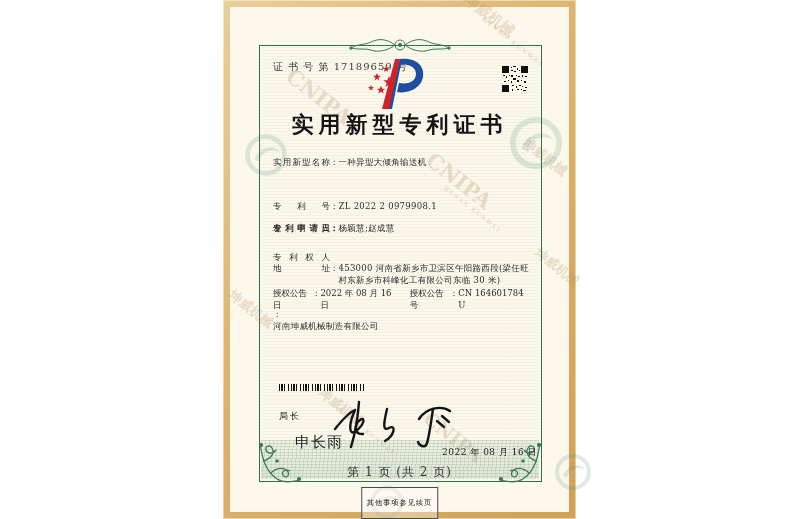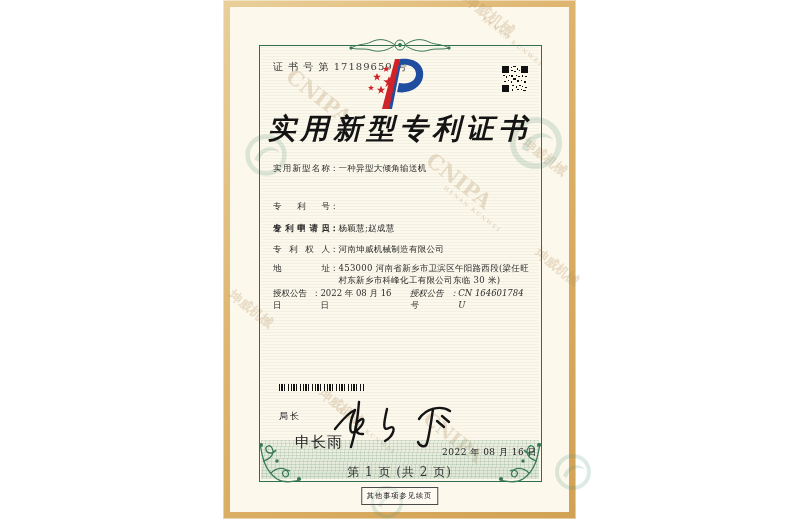--- a/index.html
+++ b/index.html
@@ -13,40 +13,40 @@
          border:1.5px solid #2f6e52;}
   .frame-lines{position:absolute;left:38px;top:47px;width:278px;height:432px;
          background:repeating-linear-gradient(180deg,rgba(63,118,88,.06) 0 1px,transparent 1px 3px);}
   .band{position:absolute;left:38px;top:440px;width:278px;height:39px;
         background:
           repeating-linear-gradient(95deg,rgba(70,130,95,.14) 0 1px,transparent 1px 4px),
           repeating-linear-gradient(180deg,rgba(70,130,95,.12) 0 1px,transparent 1px 3px),
           linear-gradient(180deg,rgba(120,170,140,.10),rgba(120,170,140,.22));}
   .cert-no{position:absolute;left:50px;top:60px;font-size:10px;letter-spacing:1px;color:#3d3d3d;}
   .title{position:absolute;left:0;top:110px;width:100%;text-align:center;
-         font-size:28px;font-weight:bold;color:#141414;letter-spacing:5px;font-style:italic;}
+         font-size:22px;font-weight:bold;color:#141414;letter-spacing:5px;}
   .logo{position:absolute;left:142px;top:57px;width:62px;height:56px;}
   .qr{position:absolute;left:279px;top:66px;width:26px;height:26px;}
   .rows{position:absolute;left:50px;top:0;width:256px;}
   .row{position:absolute;display:flex;font-size:8.5px;color:#2b2b2b;line-height:12px;width:256px;}
   .lbl{display:inline-block;width:57px;text-align:justify;text-align-last:justify;flex:0 0 57px;}
   .val{flex:1;letter-spacing:.3px;}
   .grant-pair{display:flex;}
   .paras{position:absolute;left:50px;top:300px;width:258px;font-size:7.2px;
          line-height:10.3px;color:#333;text-align:justify;}
   .paras p{margin:0 0 2px 0;text-indent:2em;}
   .barcode{position:absolute;left:56px;top:384px;width:86px;height:7px;
            background:repeating-linear-gradient(90deg,#111 0 1px,#fdf8ec 1px 2px,#111 2px 4px,#fdf8ec 4px 5px,#111 5px 6px,#fdf8ec 6px 9px,#111 9px 10px,#fdf8ec 10px 12px);}
   .signer-title{position:absolute;left:56px;top:410px;font-size:9px;color:#222;letter-spacing:2px;}
   .signer-name{position:absolute;left:72px;top:433px;font-size:15px;color:#222;letter-spacing:1px;}
   .signature{position:absolute;left:100px;top:397px;width:160px;height:55px;}
   .issue-date{position:absolute;left:219px;top:446px;font-size:9px;color:#222;letter-spacing:.5px;}
   .page-no{position:absolute;left:0;top:464px;width:100%;text-align:center;font-size:12px;color:#333;letter-spacing:1px;}
   .footer-note{position:absolute;left:50%;top:487px;transform:translateX(-50%);
-               font-size:7.2px;color:#222;border:.8px solid #4a4a4a;padding:3px 5px;letter-spacing:1px;background:rgba(255,255,255,.35);}
+               font-size:7.2px;color:#222;border:.8px solid #4a4a4a;padding:10px 5px;letter-spacing:1px;background:rgba(255,255,255,.35);}
   .wm{position:absolute;transform:rotate(38deg);color:rgba(172,138,88,.26);font-weight:bold;white-space:nowrap;pointer-events:none;}
   .wm-en{letter-spacing:1.5px;}
   .swirl{position:absolute;color:rgba(92,152,130,.20);pointer-events:none;}
   .flourish-top{position:absolute;left:120px;top:36px;width:114px;height:18px;color:#3a7a57;}
   .corner{position:absolute;width:46px;height:42px;color:#3a7a57;}
   .corner-bl{left:34px;top:441px;}
   .corner-br{left:274px;top:441px;transform:scaleX(-1);}
 </style>
 </head>
 <body>
@@ -171,55 +171,56 @@
           <rect x="10" y="22" width="1" height="2"></rect>
         <rect x="14" y="22" width="2" height="1"></rect>
           <rect x="18" y="22" width="1" height="1"></rect>
           <rect x="20" y="23" width="3" height="1"></rect>
       </g>
     </svg>
 
     <div class="title">实用新型专利证书</div>
 
     <div class="rows">
-      <div class="row" style="top:162px;">
+      <div class="row" style="top:156px;">
         <span class="lbl">实用新型名称</span>
           <span>：</span>
         <span class="val">一种异型大倾角输送机</span>
       </div>
       <div class="row" style="top:178px;margin-top:44px;">
         <span class="lbl">发明人</span>
           <span>：</span>
         <span class="val">杨颖慧;赵成慧</span>
       </div>
       <div class="row" style="top:200px;">
         <span class="lbl">专利号</span>
           <span>：</span>
+        <span class="val">ZL 2022 2 0979908.1</span>
       </div>
       <div class="row" style="top:222px;font-weight:bold;">
         <span class="lbl">专利申请日</span>
           <span>：</span>
       </div>
-      <div class="row" style="top:243px;">
+      <div class="row" style="top:251px;flex-direction:column;">
         <span class="lbl">专利权人</span>
           <span>：</span>
         <span class="val">河南坤威机械制造有限公司</span>
       </div>
       <div class="row" style="top:262px;">
         <span class="lbl">地址</span>
           <span>：</span>
         <span class="val">453000 河南省新乡市卫滨区午阳路西段(梁任旺村东新乡市科峰化工有限公司东临 30 米)</span>
       </div>
       <div class="row" style="top:287px;">
         <span class="grant-pair" style="width:130px;">
           <span>授权公告日</span>
             <span>：</span>
           <span>2022 年 08 月 16 日</span>
         </span>
-        <span class="grant-pair" style="margin-left:14px;font-style:italic;">
+        <span class="grant-pair" style="margin-left:14px;">
           <span>授权公告号</span>
             <span>：</span>
           <span>CN 164601784 U</span>
         </span>
       </div>
     </div>
 
 
     <div class="barcode"></div>
     <div class="signer-title">局长</div>

